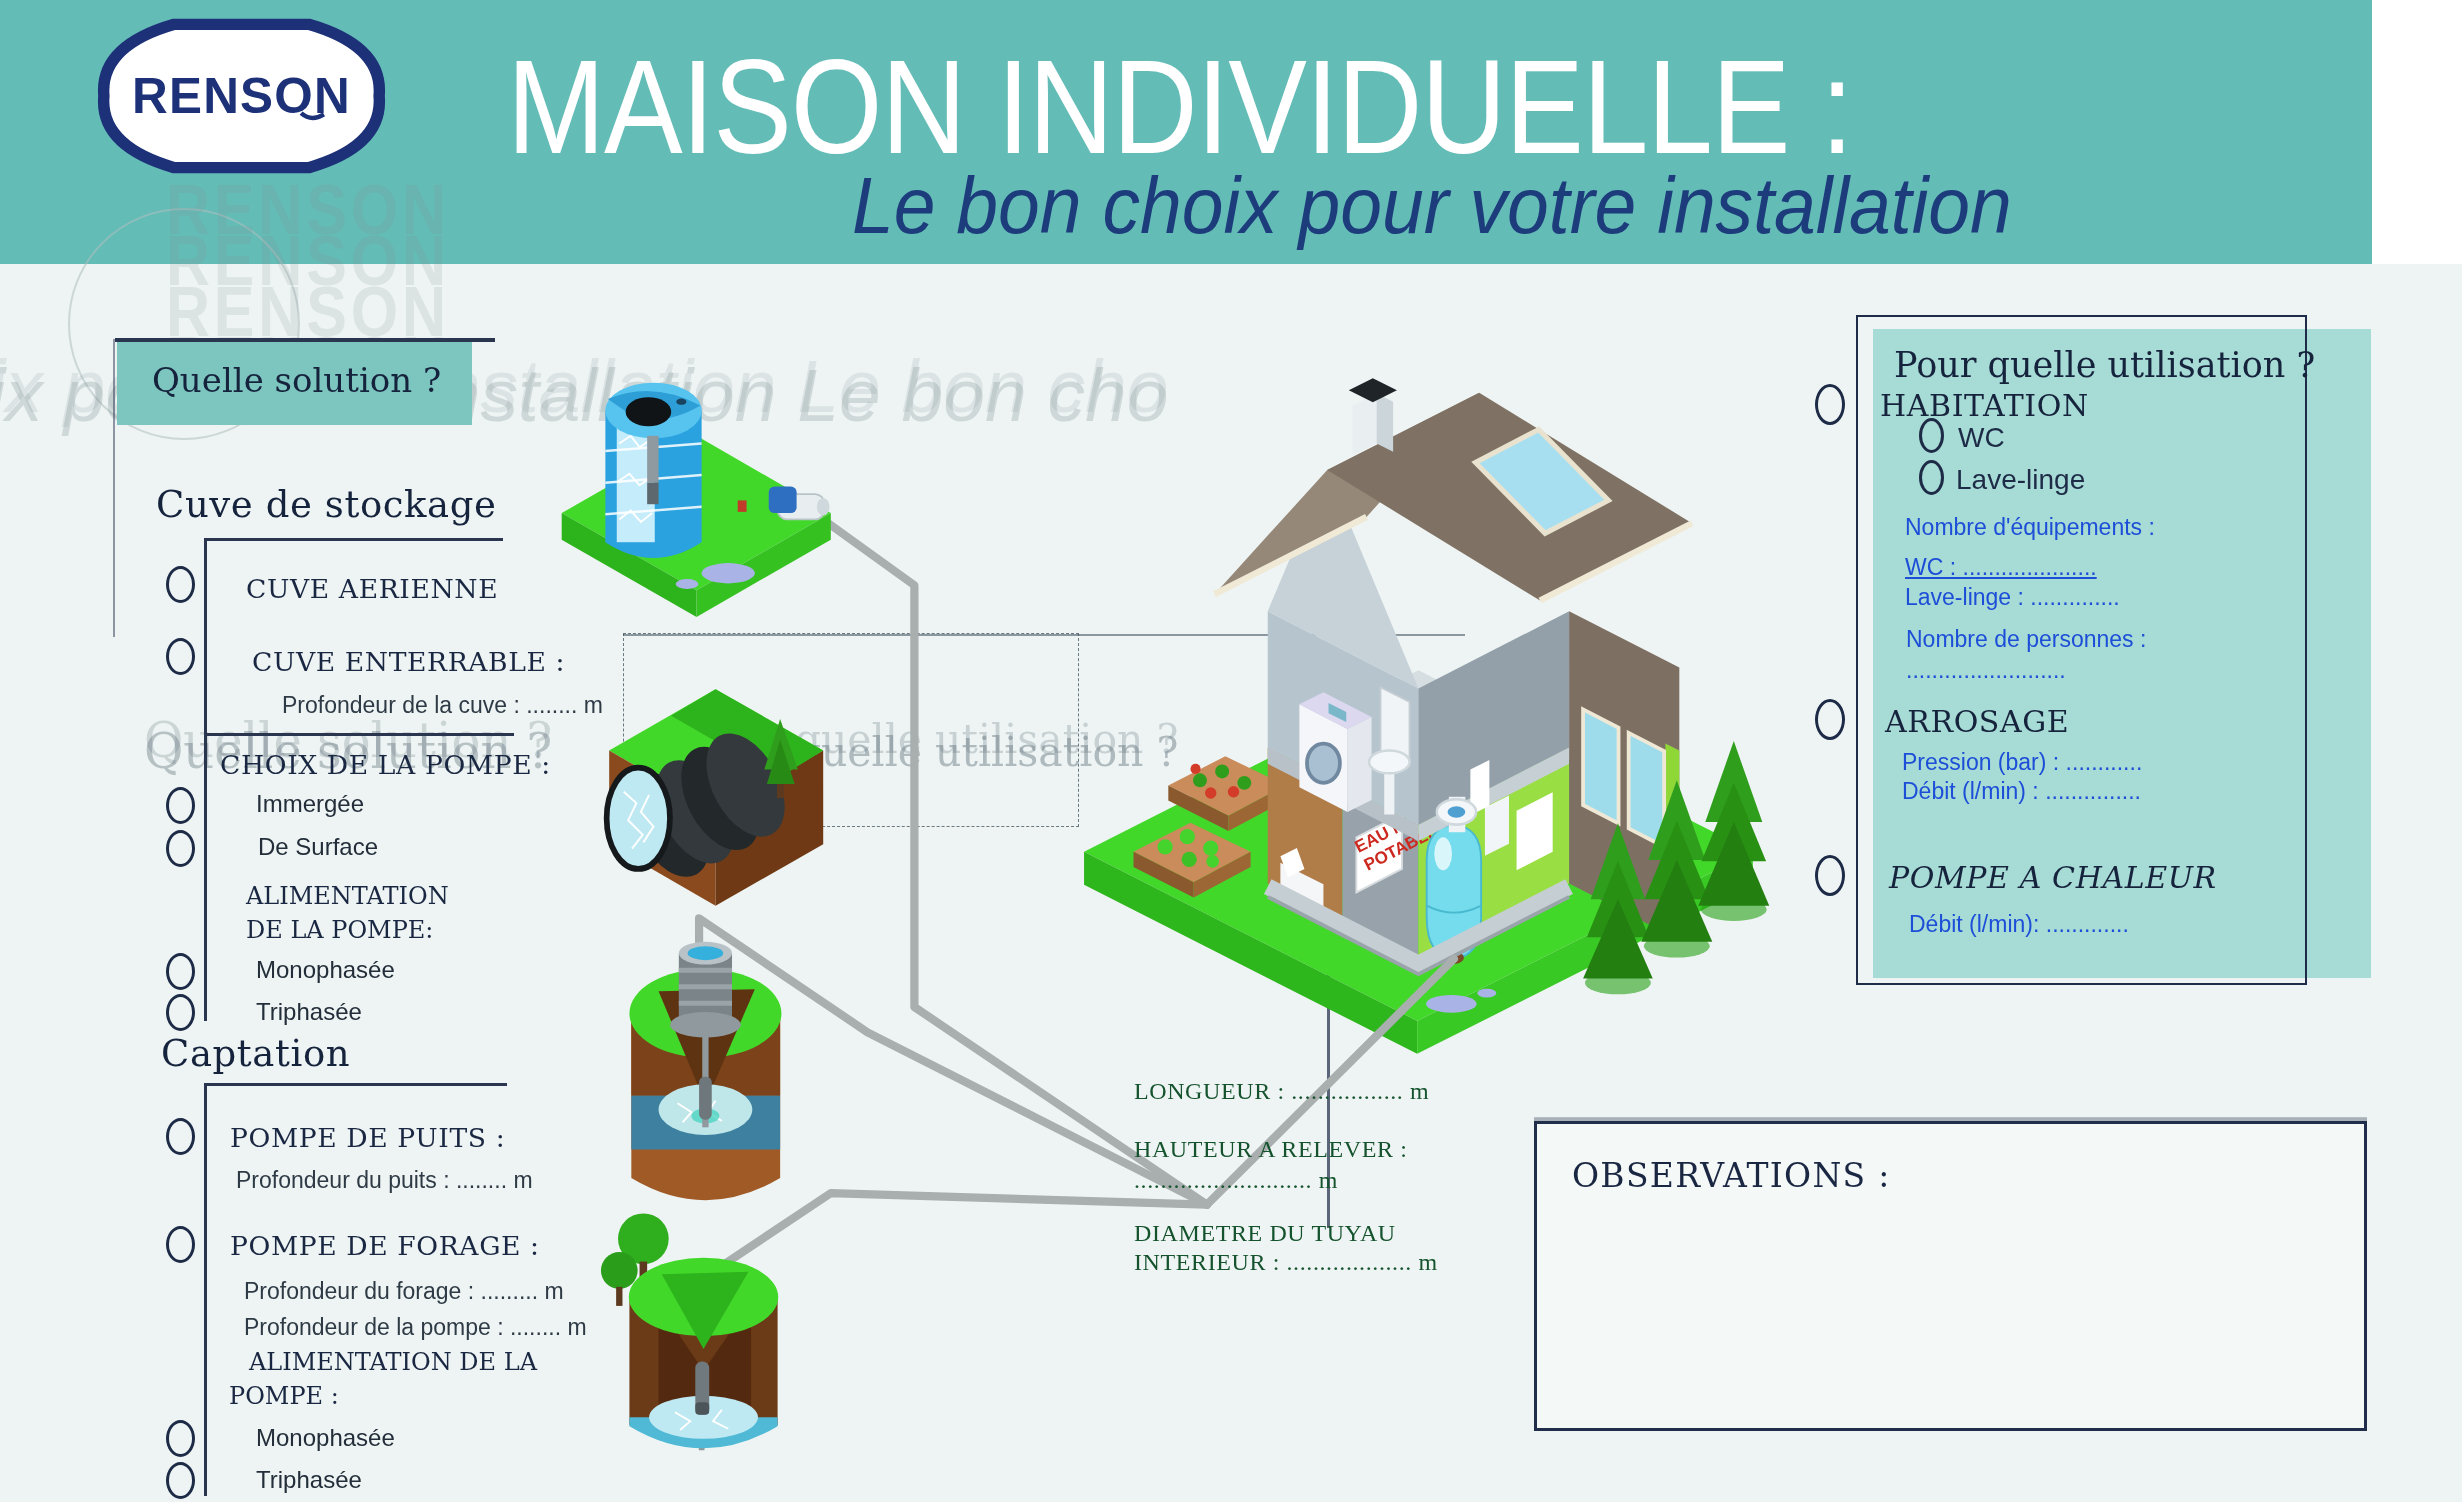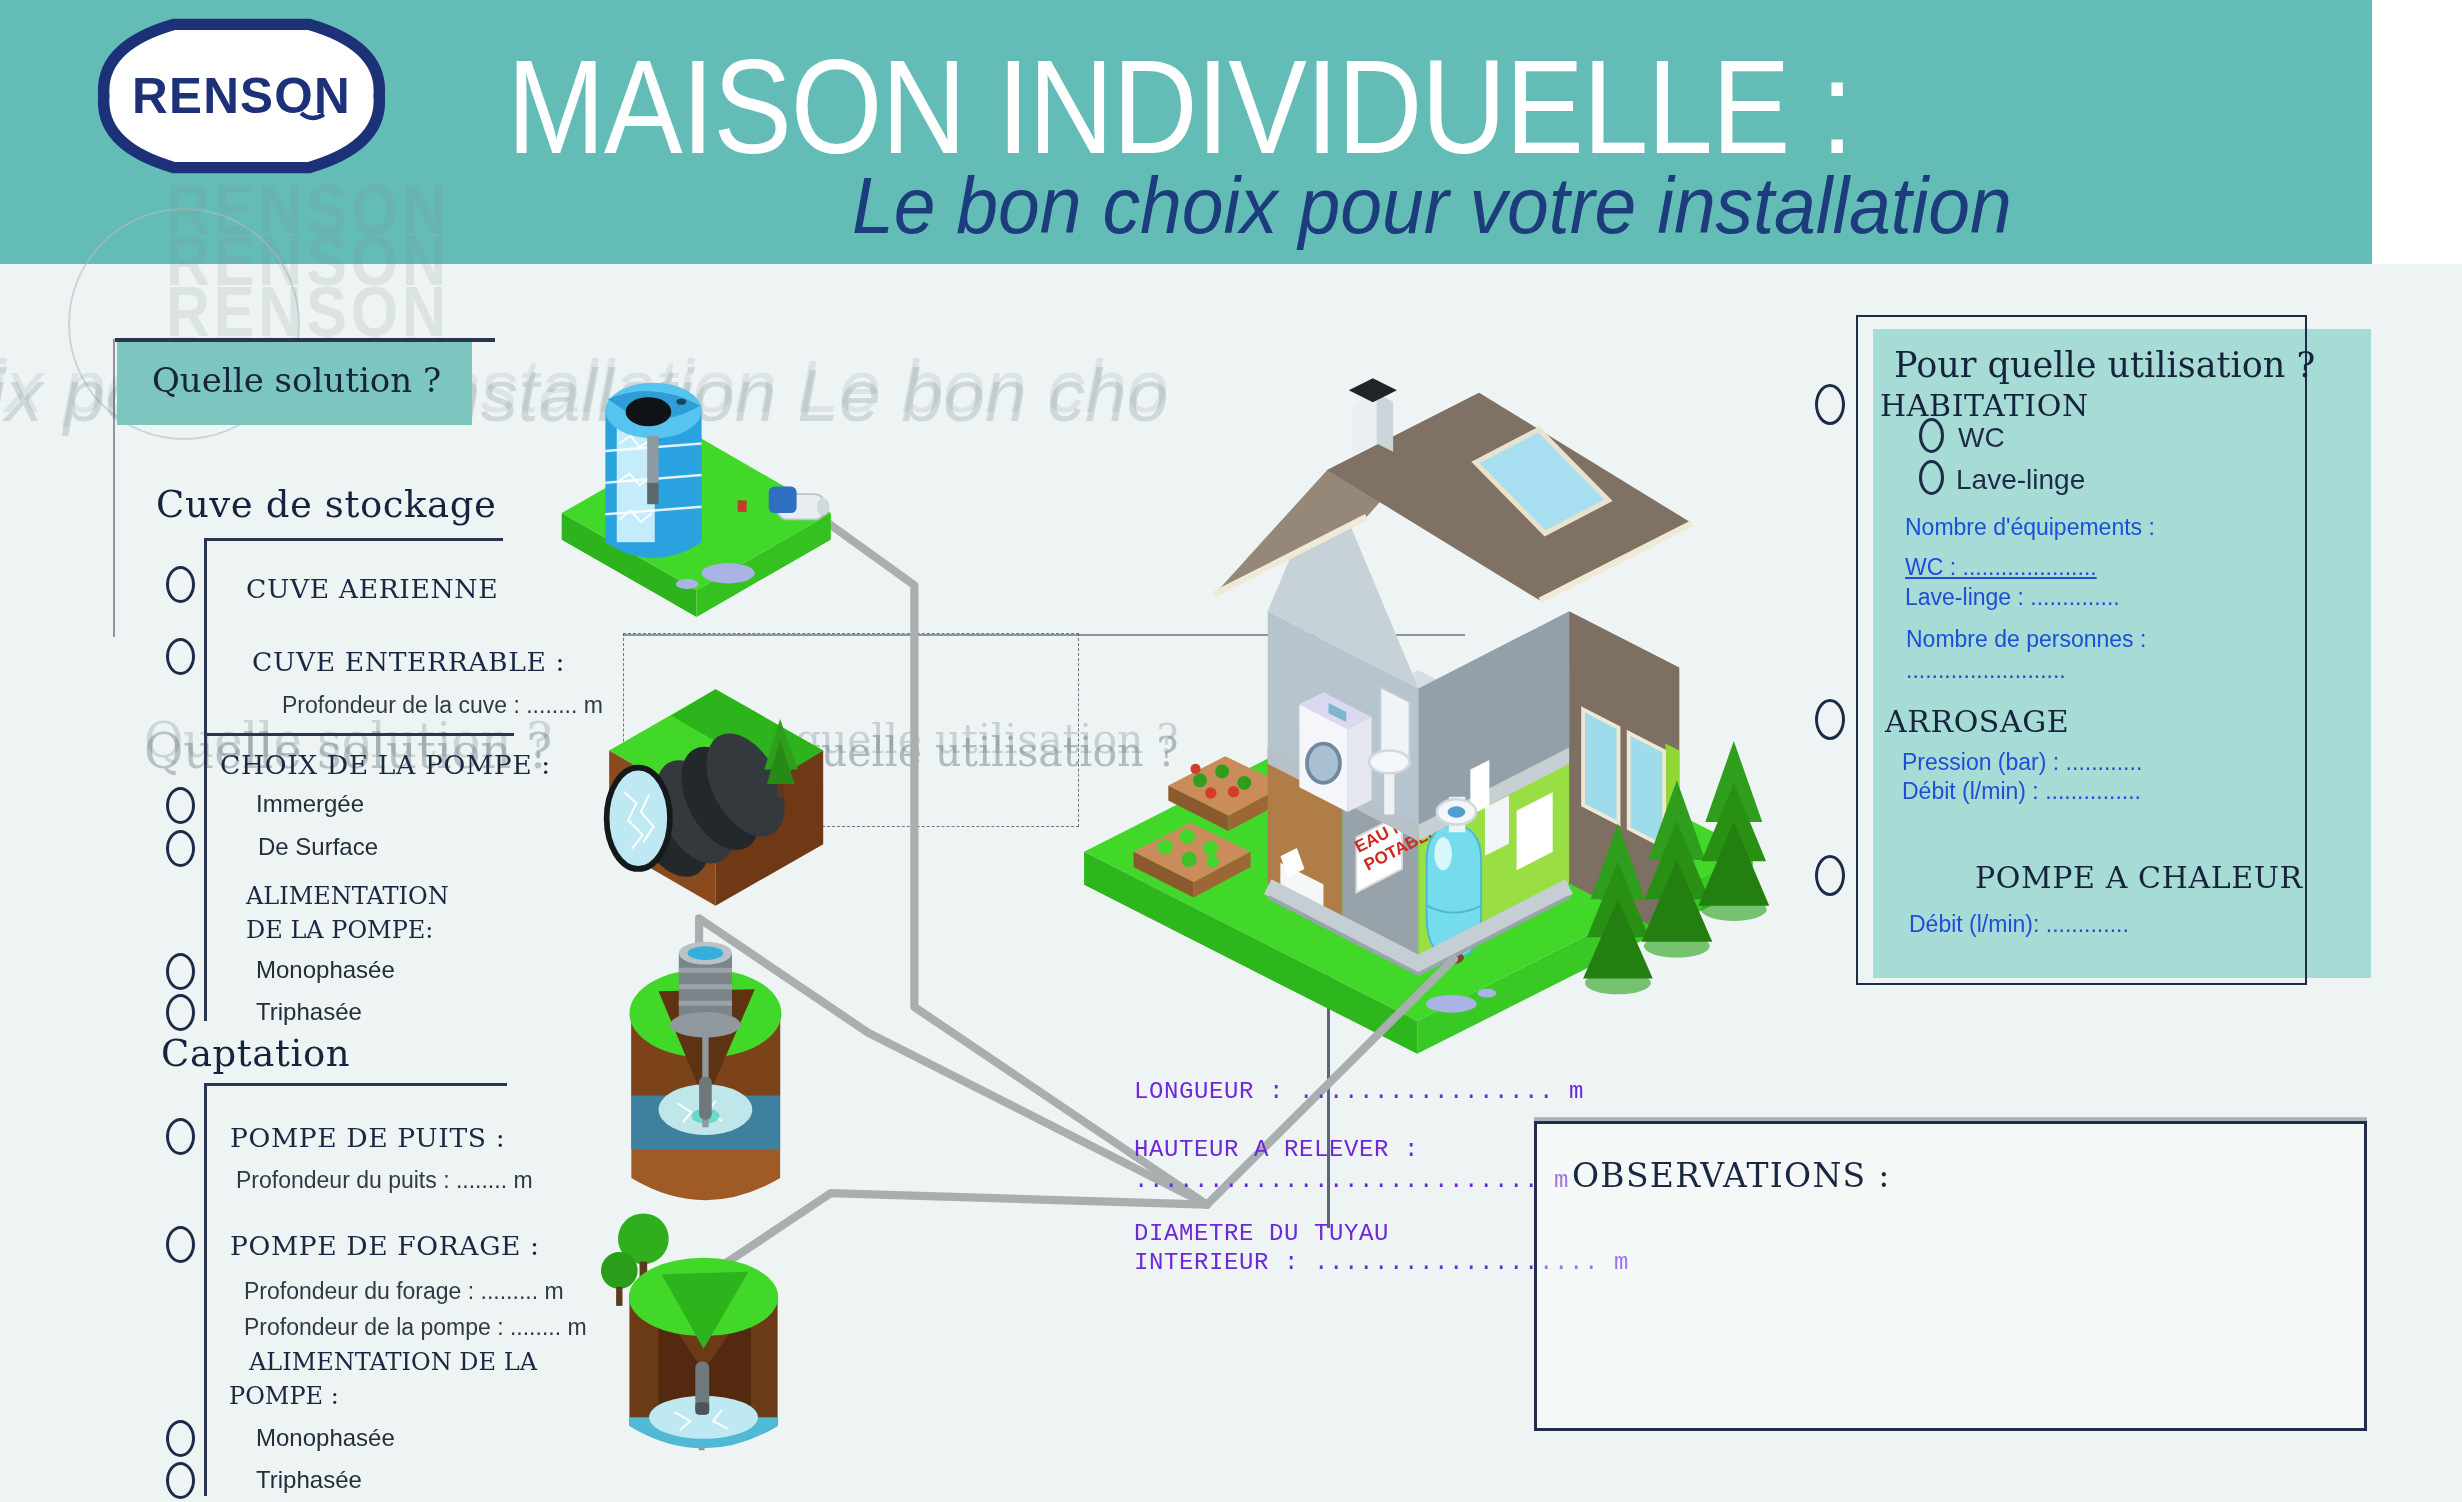--- a/index.html
+++ b/index.html
@@ -45,21 +45,21 @@
   
   .obs-box{left:1534px;top:1121px;width:833px;height:310px;border:3.2px solid #202d4b;
            background:rgba(255,255,255,.35);box-shadow:0 -3.8px 0 #a8b0b8;box-sizing:border-box;}
   .obs-label{font-family:"DejaVu Serif",serif;font-size:33px;color:#1a2742;letter-spacing:1.3px;white-space:nowrap;}
   
   .dash-box{left:623px;top:633px;width:456px;height:194px;border:1.9px dashed #6a7880;box-sizing:border-box;}
   .construct-h{left:623px;top:634px;width:842px;height:1.9px;background:rgba(58,74,90,.55);}
   .construct-v{left:1327px;top:687px;width:2.5px;height:541px;background:rgba(42,53,80,.75);}
   .left-hair{left:113px;top:339px;width:1.9px;height:298px;background:rgba(42,53,80,.5);}
   
-  .meas{font-family:Liberation Mono, monospace;font-size:24px;color:#6d28d9;white-space:nowrap;letter-spacing:0.6px;}
+  .meas{font-family:Liberation Serif, serif;font-size:24px;color:#14532d;white-space:nowrap;letter-spacing:0.6px;}
   svg text{font-family:"Liberation Sans",sans-serif;}
 </style>
 </head>
 <body>
 
 <div id="page">
 
   <div class="abs header"></div>
   <div class="abs header-corner"></div>
 
@@ -374,20 +374,20 @@
   <div class="abs panel-sub" style="left:1905px;top:584px;">Lave-linge : ..............</div>
   <div class="abs panel-sub" style="left:1906px;top:626px;">Nombre de personnes :</div>
   <div class="abs panel-sub" style="left:1906px;top:657px;">.........................</div>
 
   <span class="abs radio" style="left:1815px;top:699px;width:30px;height:41px;"></span>
   <div class="abs panel-caps" style="left:1885px;top:704px;">ARROSAGE</div>
   <div class="abs panel-sub" style="left:1902px;top:749px;">Pression (bar) : ............</div>
   <div class="abs panel-sub" style="left:1902px;top:778px;">Débit (l/min) :  ...............</div>
 
   <span class="abs radio" style="left:1815px;top:855px;width:30px;height:41px;"></span>
-  <div class="abs panel-caps" style="left:1975px;top:860px;">POMPE A CHALEUR</div>
+  <div class="abs panel-caps" style="left:1889px;top:860px;font-style:italic;">POMPE A CHALEUR</div>
   <div class="abs panel-sub" style="left:1909px;top:911px;">Débit (l/min): .............</div>
 
   <div class="abs obs-box"></div>
   <div class="abs obs-label" style="left:1572px;top:1156px;">OBSERVATIONS :</div>
 
 </div>
 
 
 </body></html>

